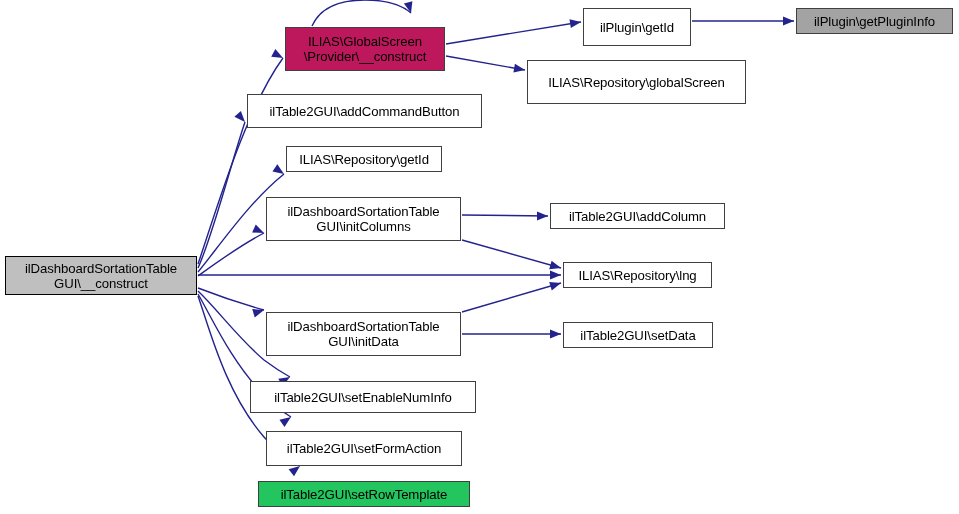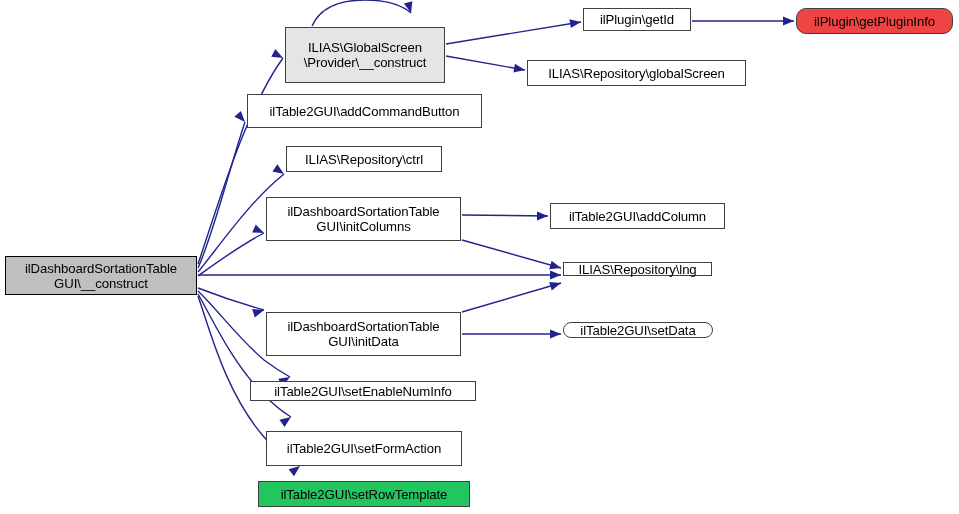--- a/index.html
+++ b/index.html
@@ -86,32 +86,32 @@
       <polygon points="0,0 -11,-4.4 -11,4.4" fill="#23238e" transform="translate(561,268) rotate(16)"></polygon>
       <path d="M 462,312 L 561,283" fill="none" stroke="#23238e" stroke-width="1.4"></path>
       <polygon points="0,0 -11,-4.4 -11,4.4" fill="#23238e" transform="translate(561,283) rotate(-17)"></polygon>
       <path d="M 462,334 L 561,334" fill="none" stroke="#23238e" stroke-width="1.4"></path>
       <polygon points="0,0 -11,-4.4 -11,4.4" fill="#23238e" transform="translate(561,334) rotate(0)"></polygon>
     </svg>
 
   <div id="node-layer">
       <div class="node root" style="left: 5px; top: 256px; width: 192px; height: 39px; background: rgb(191, 191, 191); border-color: rgb(0, 0, 0);"><span class="node-label">ilDashboardSortationTable
 GUI\__construct</span></div>
-      <div class="node" style="left: 285px; top: 27px; width: 160px; height: 56px; background: #e5e5e5; border-color: rgb(64, 64, 64);"><span class="node-label">ILIAS\GlobalScreen
+      <div class="node" style="left: 285px; top: 27px; width: 160px; height: 44px; background: #be185d; border-color: rgb(64, 64, 64);"><span class="node-label">ILIAS\GlobalScreen
 \Provider\__construct</span></div>
       <div class="node" style="left: 247px; top: 94px; width: 235px; height: 34px; background: rgb(255, 255, 255); border-color: rgb(64, 64, 64);"><span class="node-label">ilTable2GUI\addCommandButton</span></div>
-      <div class="node" style="left: 286px; top: 146px; width: 156px; height: 26px; background: rgb(255, 255, 255); border-color: rgb(64, 64, 64);"><span class="node-label">ILIAS\Repository\ctrl</span></div>
+      <div class="node" style="left: 286px; top: 146px; width: 156px; height: 26px; background: rgb(255, 255, 255); border-color: rgb(64, 64, 64);"><span class="node-label">ILIAS\Repository\getId</span></div>
       <div class="node" style="left: 266px; top: 197px; width: 195px; height: 44px; background: rgb(255, 255, 255); border-color: rgb(64, 64, 64);"><span class="node-label">ilDashboardSortationTable
 GUI\initColumns</span></div>
       <div class="node" style="left: 266px; top: 312px; width: 195px; height: 44px; background: rgb(255, 255, 255); border-color: rgb(64, 64, 64);"><span class="node-label">ilDashboardSortationTable
 GUI\initData</span></div>
-      <div class="node" style="left: 250px; top: 381px; width: 226px; height: 20px; background: rgb(255, 255, 255); border-color: rgb(64, 64, 64);"><span class="node-label">ilTable2GUI\setEnableNumInfo</span></div>
+      <div class="node" style="left: 250px; top: 381px; width: 226px; height: 32px; background: rgb(255, 255, 255); border-color: rgb(64, 64, 64);"><span class="node-label">ilTable2GUI\setEnableNumInfo</span></div>
       <div class="node" style="left: 266px; top: 431px; width: 196px; height: 35px; background: rgb(255, 255, 255); border-color: rgb(64, 64, 64);"><span class="node-label">ilTable2GUI\setFormAction</span></div>
       <div class="node" style="left: 258px; top: 481px; width: 212px; height: 26px; background: #22c55e; border-color: rgb(64, 64, 64);"><span class="node-label">ilTable2GUI\setRowTemplate</span></div>
-      <div class="node" style="left: 583px; top: 8px; width: 108px; height: 23px; background: rgb(255, 255, 255); border-color: rgb(64, 64, 64);"><span class="node-label">ilPlugin\getId</span></div>
-      <div class="node" style="left: 527px; top: 60px; width: 219px; height: 26px; background: rgb(255, 255, 255); border-color: rgb(64, 64, 64);"><span class="node-label">ILIAS\Repository\globalScreen</span></div>
+      <div class="node" style="left: 583px; top: 8px; width: 108px; height: 38px; background: rgb(255, 255, 255); border-color: rgb(64, 64, 64);"><span class="node-label">ilPlugin\getId</span></div>
+      <div class="node" style="left: 527px; top: 60px; width: 219px; height: 44px; background: rgb(255, 255, 255); border-color: rgb(64, 64, 64);"><span class="node-label">ILIAS\Repository\globalScreen</span></div>
       <div class="node" style="left: 550px; top: 203px; width: 175px; height: 26px; background: rgb(255, 255, 255); border-color: rgb(64, 64, 64);"><span class="node-label">ilTable2GUI\addColumn</span></div>
-      <div class="node" style="left: 563px; top: 262px; width: 149px; height: 14px; background: rgb(255, 255, 255); border-color: rgb(64, 64, 64);"><span class="node-label">ILIAS\Repository\lng</span></div>
-      <div class="node" style="left: 563px; top: 322px; width: 150px; height: 16px; background: rgb(255, 255, 255); border-color: rgb(64, 64, 64); border-radius: 8px;"><span class="node-label">ilTable2GUI\setData</span></div>
-      <div class="node" style="left: 796px; top: 8px; width: 157px; height: 26px; background: #ef4444; border-color: rgb(64, 64, 64); border-radius: 10px;"><span class="node-label">ilPlugin\getPluginInfo</span></div>
+      <div class="node" style="left: 563px; top: 262px; width: 149px; height: 26px; background: rgb(255, 255, 255); border-color: rgb(64, 64, 64);"><span class="node-label">ILIAS\Repository\lng</span></div>
+      <div class="node" style="left: 563px; top: 322px; width: 150px; height: 26px; background: rgb(255, 255, 255); border-color: rgb(64, 64, 64);"><span class="node-label">ilTable2GUI\setData</span></div>
+      <div class="node" style="left: 796px; top: 8px; width: 157px; height: 26px; background: #a3a3a3; border-color: rgb(64, 64, 64);"><span class="node-label">ilPlugin\getPluginInfo</span></div>
     </div>
 
 </div>
 
 </body></html>

